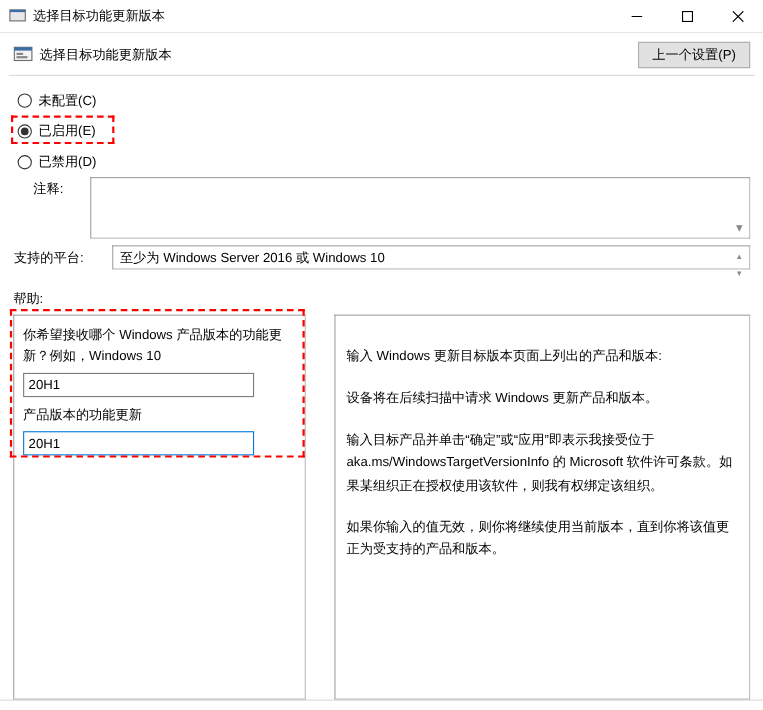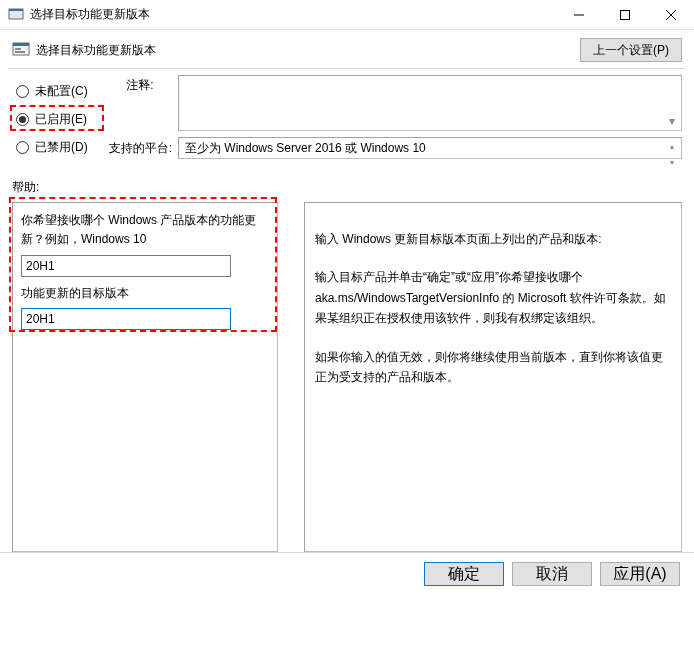--- a/index.html
+++ b/index.html
@@ -61,20 +61,21 @@
   }
   .divider {
     height: 1px;
     background: #d9d9d9;
     margin: 0 8px 4px 8px;
   }
 
   .upper {
     display: flex;
     padding: 2px 12px 0 12px;
+    flex-direction: column;
   }
   .radio-col {
     width: 96px;
     position: relative;
     padding-top: 2px;
   }
   .radio-item {
     display: flex;
     align-items: center;
     height: 28px;
@@ -110,21 +111,21 @@
   }
   .comment-box {
     flex: 1;
     height: 56px;
     border: 1px solid #bcbcbc;
     border-left-color: #a0a0a0;
     border-top-color: #a0a0a0;
     background: #fff;
     position: relative;
   }
-  .platform-row { display: flex; align-items: center; }
+  .platform-row { display: flex; align-items: center; gap: 20px; }
   .platform-row .lbl {
     width: 70px; text-align: right; padding-right: 6px;
   }
   .platform-box {
     flex: 1;
     height: 22px;
     border: 1px solid #bcbcbc;
     border-left-color: #a0a0a0;
     border-top-color: #a0a0a0;
     background: #fff;
@@ -302,28 +303,29 @@
 </div>
 
 <div class="mid-labels">
   <div class="hlp">帮助:</div>
 </div>
 
 <div class="lower">
   <div class="opt-panel">
     <div class="opt-label">你希望接收哪个 Windows 产品版本的功能更新？例如，Windows 10</div>
     <input class="text-input" value="20H1" style="">
-    <div class="opt-block2-label">功能更新的目标版本</div>
+    <div class="opt-block2-label">产品版本的功能更新</div>
     <input class="text-input blue" value="20H1" style="">
     <div class="red-dash red-opt"></div>
   </div>
   <div class="gap"></div>
   <div class="help-panel">
     <p>输入 Windows 更新目标版本页面上列出的产品和版本:</p>
-    <p>输入目标产品并单击“确定”或“应用”你希望接收哪个 aka.ms/WindowsTargetVersionInfo 的 Microsoft 软件许可条款。如果某组织正在授权使用该软件，则我有权绑定该组织。</p>
+    <p>设备将在后续扫描中请求 Windows 更新产品和版本。</p>
+    <p>输入目标产品并单击“确定”或“应用”即表示我接受位于 aka.ms/WindowsTargetVersionInfo 的 Microsoft 软件许可条款。如果某组织正在授权使用该软件，则我有权绑定该组织。</p>
     <p>如果你输入的值无效，则你将继续使用当前版本，直到你将该值更正为受支持的产品和版本。</p>
   </div>
 </div>
 
 <div class="footer">
   <button class="primary">确定</button>
   <button>取消</button>
   <button>应用(A)</button>
 </div>
 

